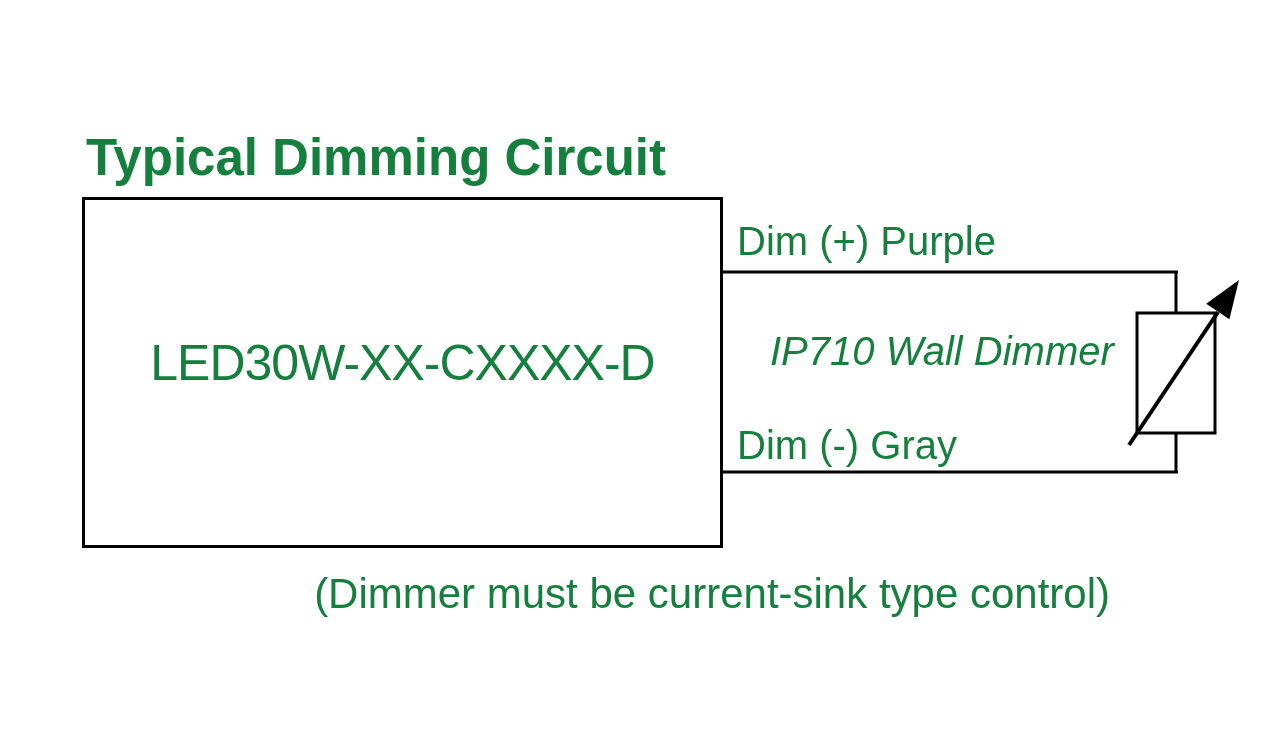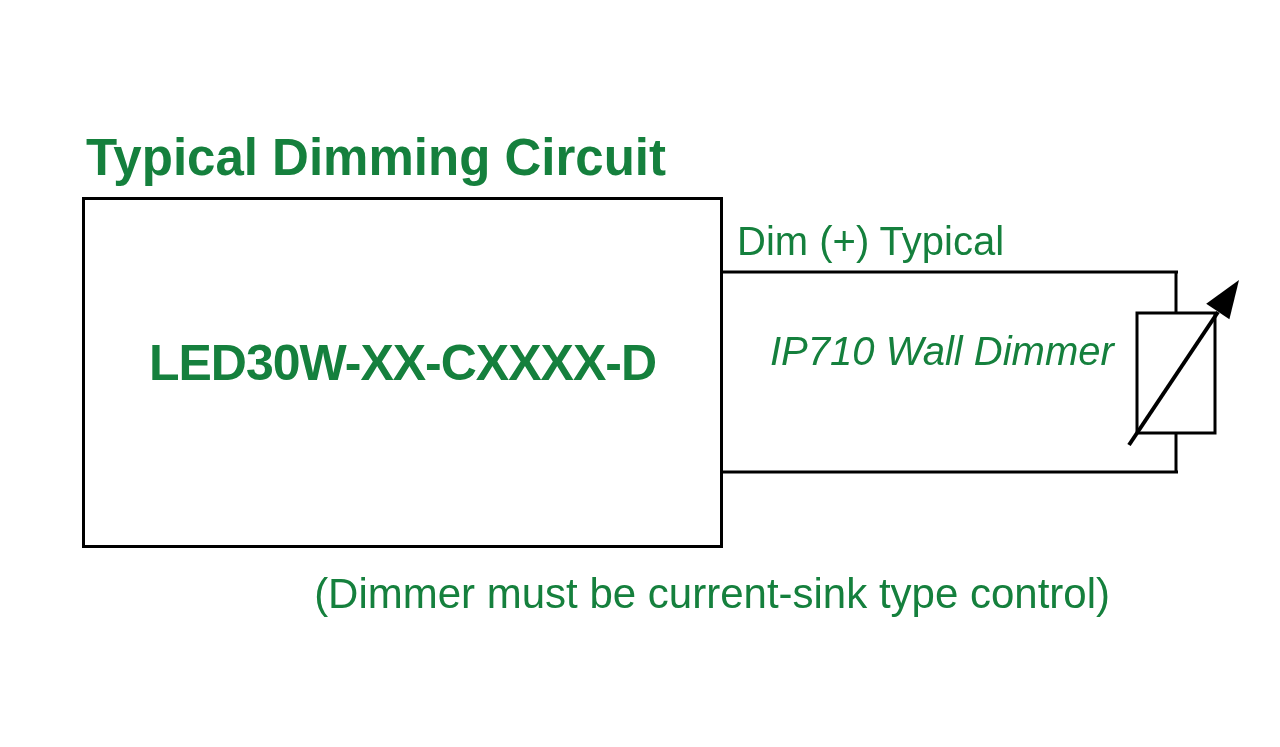--- a/index.html
+++ b/index.html
@@ -33,21 +33,21 @@
     height: 351px;
     box-sizing: border-box;
     border: 3px solid #000000;
     background: #ffffff;
     display: flex;
     align-items: center;
     justify-content: center;
   }
   .driver-box-label {
     font-size: 50px;
-    font-weight: bold;
+    font-weight: normal;
     letter-spacing: -1px;
     white-space: nowrap;
     transform: translateY(-10px);
   }
   .wire-label {
     font-size: 40px;
     font-weight: normal;
     white-space: nowrap;
     line-height: 1;
   }
@@ -97,20 +97,21 @@
 
     <line x1="1176" y1="271" x2="1176" y2="473" stroke="#000000" stroke-width="3"></line>
 
     <rect x="1137" y="313" width="78" height="120" fill="#ffffff" stroke="#000000" stroke-width="3"></rect>
 
     <line x1="1129" y1="445" x2="1218" y2="312" stroke="#000000" stroke-width="4"></line>
 
     <polygon points="1239,280 1229.4,319.3 1206.2,303.7" fill="#000000"></polygon>
   </svg>
 
-  <div class="abs wire-label wire-label-positive">Dim (+) Typical</div>
+  <div class="abs wire-label wire-label-positive">Dim (+) Purple</div>
 
   <div class="abs dimmer-label">IP710 Wall Dimmer</div>
 
+  <div class="abs wire-label wire-label-negative">Dim (-) Gray</div>
 
   <div class="abs caption">(Dimmer must be current-sink type control)</div>
 
 </div>
 
 </body></html>

